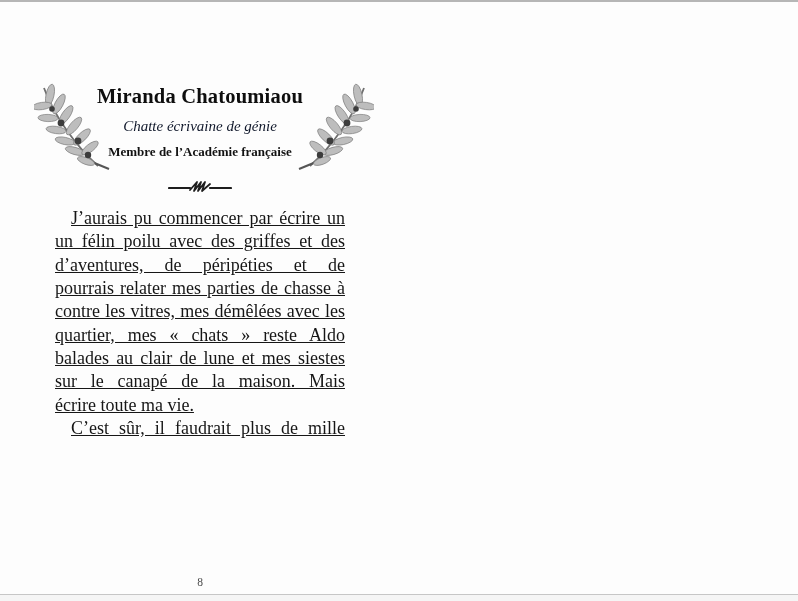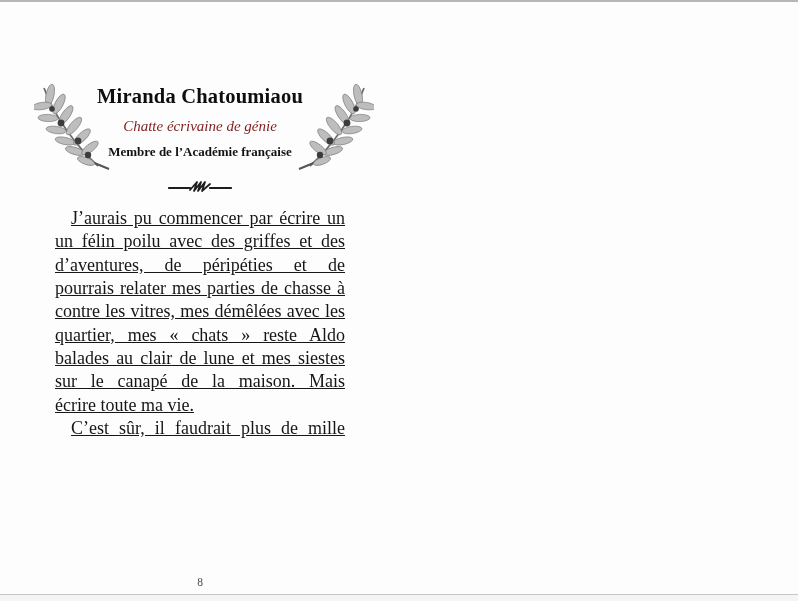--- a/index.html
+++ b/index.html
@@ -19,21 +19,21 @@
   .page.left{left:0;}
   .page.right{left:399px;}
 
   
   .hdr-title{
     position:absolute;left:55px;top:77px;width:290px;
     text-align:center;font-size:20.5px;font-weight:700;letter-spacing:.2px;color:#0e0e0e;
   }
   .hdr-sub{
     position:absolute;left:55px;top:110px;width:290px;
-    text-align:center;font-style:italic;font-size:15px;color:#7f1d1d;
+    text-align:center;font-style:italic;font-size:15px;color:#0f172a;
   }
   .hdr-aff{
     position:absolute;left:55px;top:136px;width:290px;
     text-align:center;font-weight:700;font-size:13px;color:#121212;
   }
   .branch{position:absolute;top:74px;width:76px;height:94px;}
   .branch.bl{left:34px;}
   .branch.br{left:298px;transform:scaleX(-1);}
   .divider{position:absolute;left:55px;top:170px;width:290px;text-align:center;}
 

